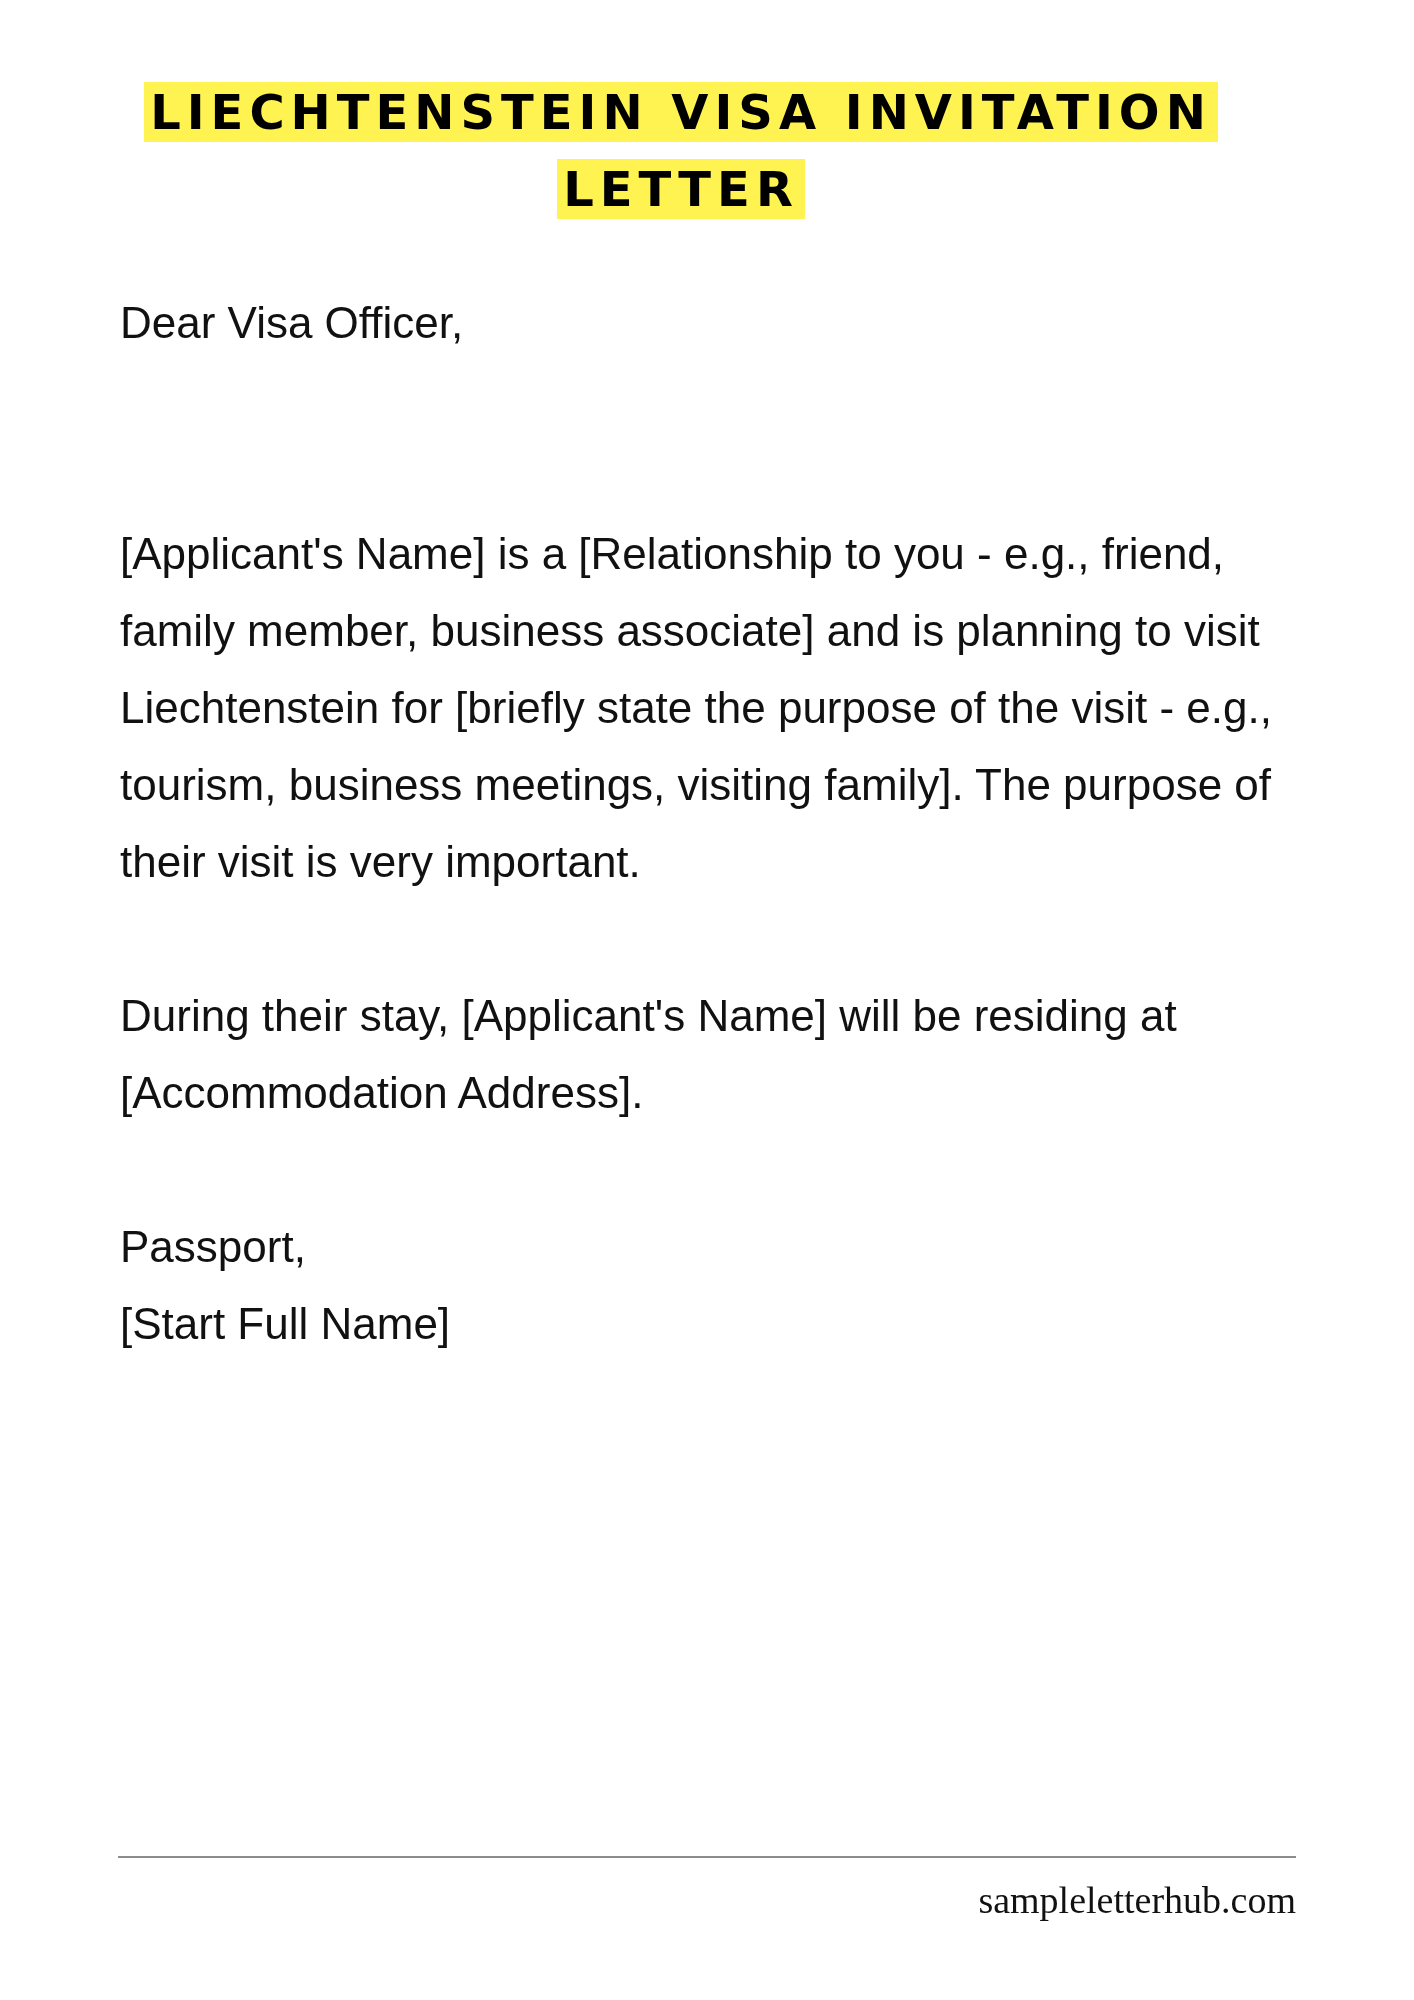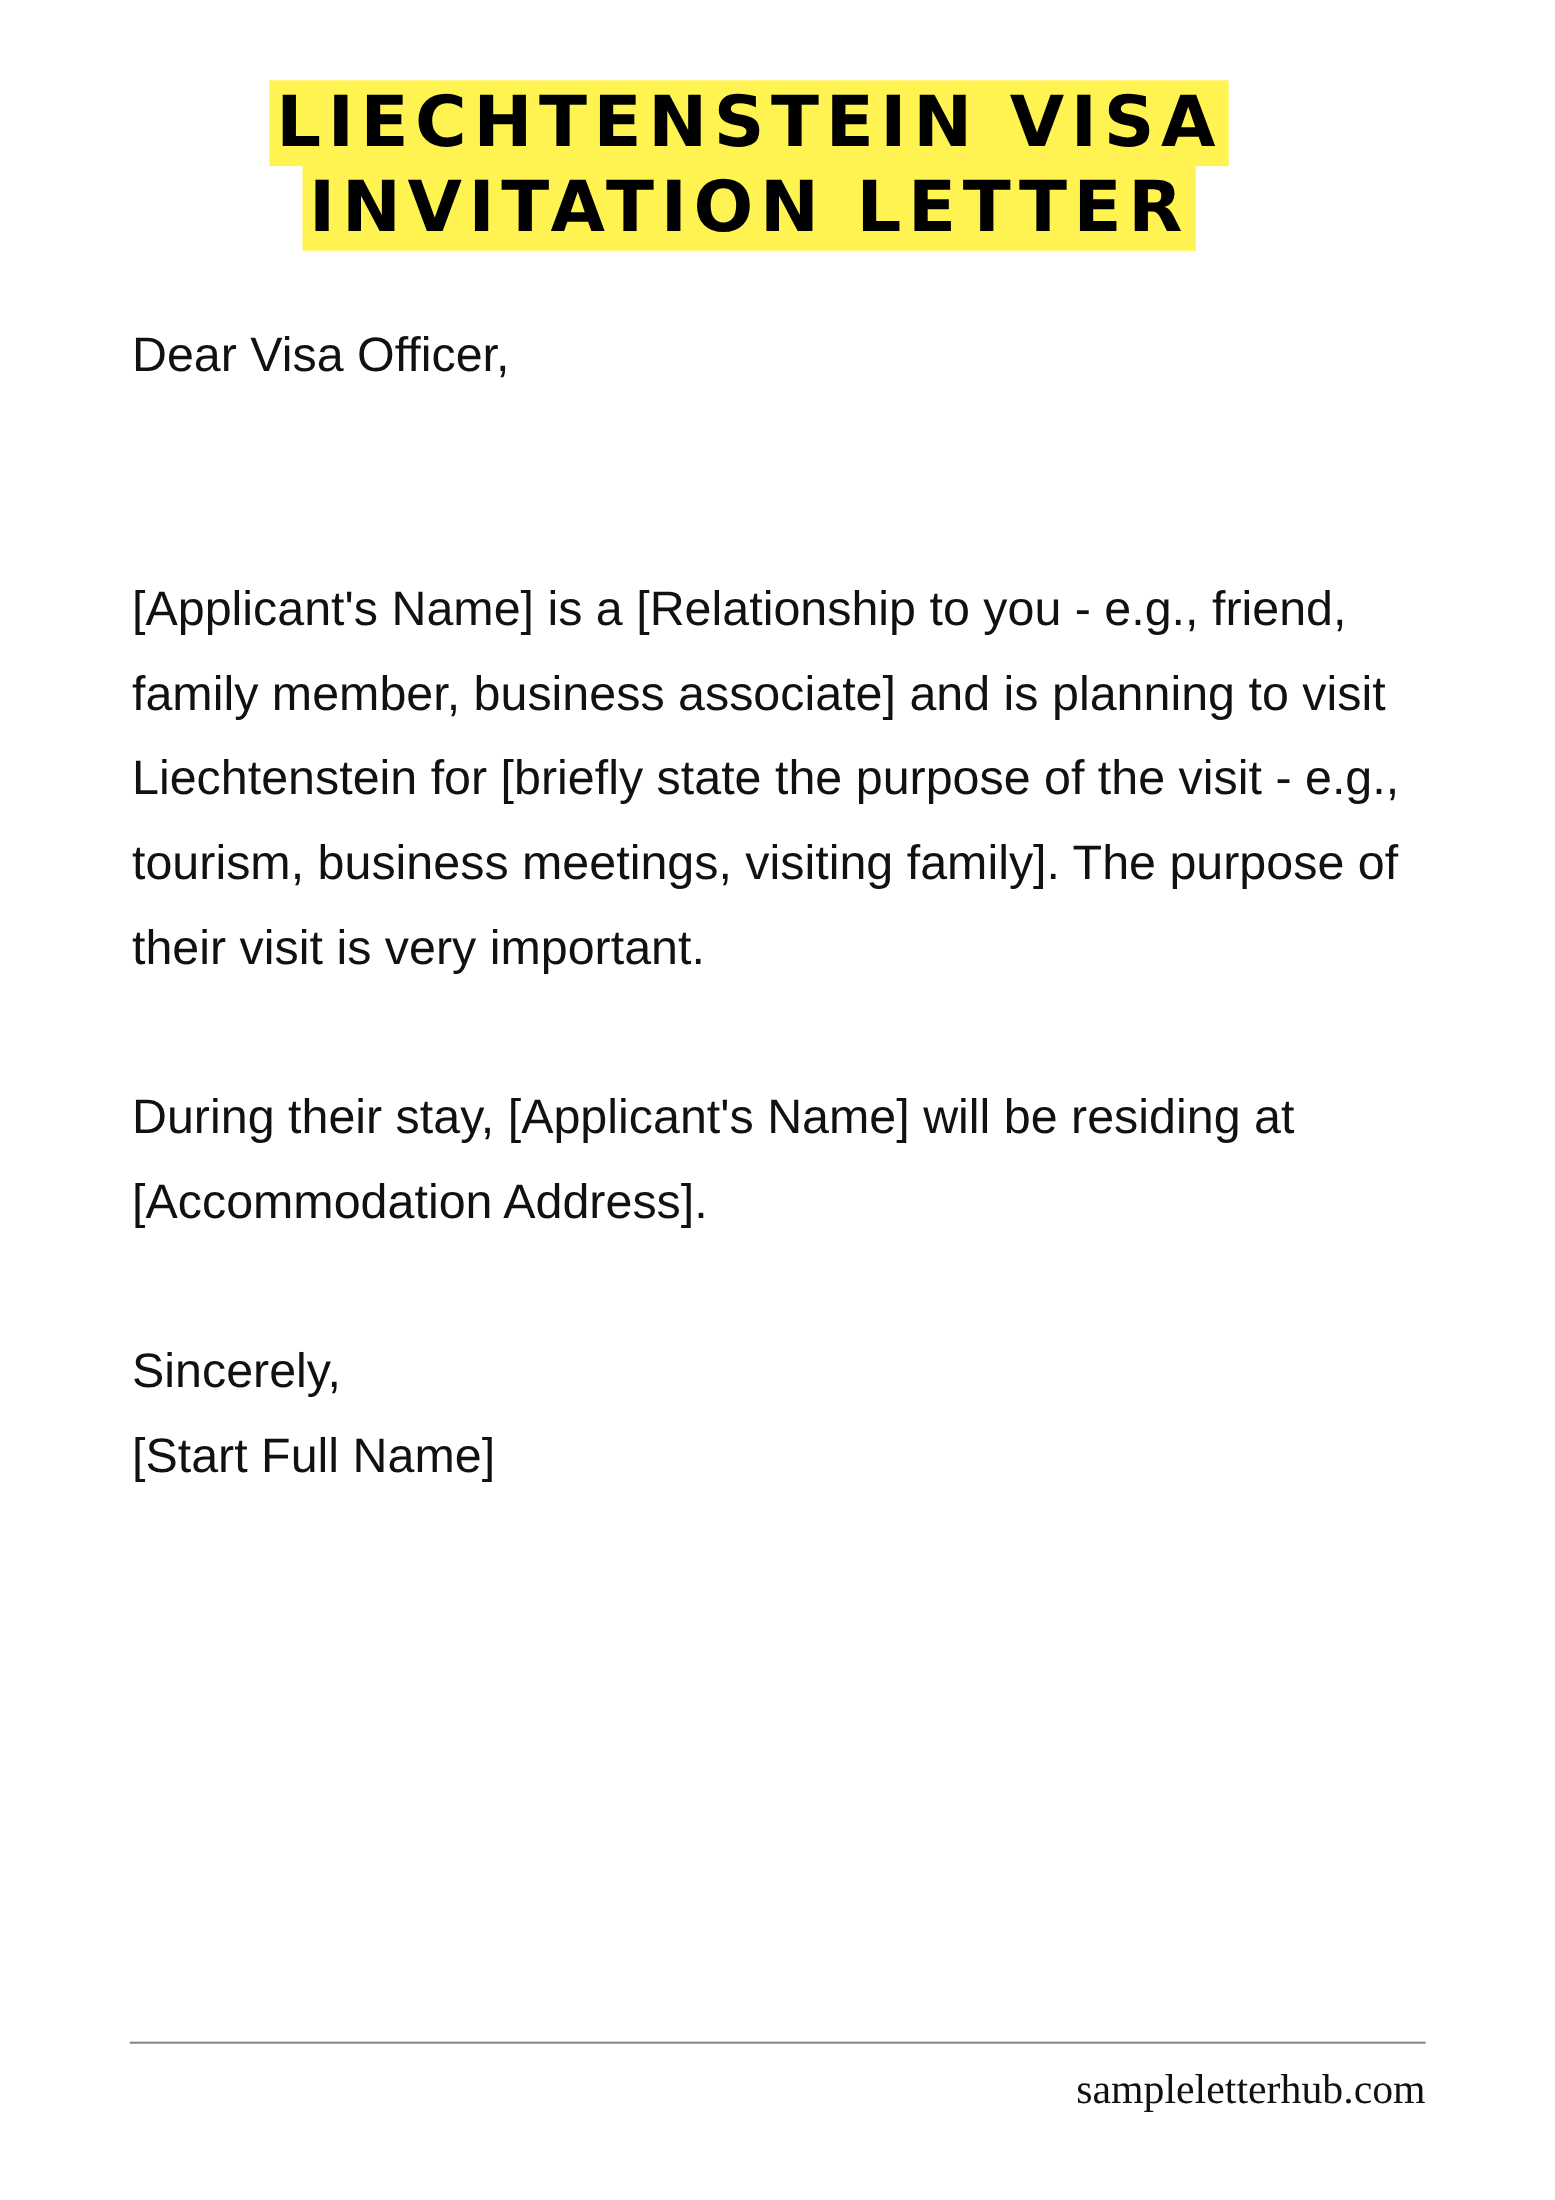--- a/index.html
+++ b/index.html
@@ -3,21 +3,21 @@
 <meta charset="utf-8">
 <style>
   html, body { margin: 0; padding: 0; background: #ffffff; }
   body { width: 1414px; height: 2000px; position: relative; overflow: hidden; }
   .page { position: absolute; left: 0; top: 0; width: 1414px; height: 2000px; }
   .title {
     position: absolute; left: 100px; top: 74px; width: 1162px;
     text-align: center;
     font-family: "DejaVu Sans", sans-serif;
     font-weight: bold;
-    font-size: 64px;
+    font-size: 48px;
     letter-spacing: 6px;
     line-height: 77px;
     color: #000;
     text-transform: uppercase;
   }
   .title span {
     background: #fff352;
     padding: 2px 6px;
     box-decoration-break: clone;
     -webkit-box-decoration-break: clone;
@@ -50,19 +50,19 @@
   <div class="title"><span>Liechtenstein Visa Invitation Letter</span></div>
 
   <div class="body">
     <p>Dear Visa Officer,</p>
     <div class="gap"></div>
     <div class="gap"></div>
     <p>[Applicant's Name] is a [Relationship to you - e.g., friend, family member, business associate] and is planning to visit Liechtenstein for [briefly state the purpose of the visit - e.g., tourism, business meetings, visiting family]. The purpose of their visit is very important.</p>
     <div class="gap"></div>
     <p>During their stay, [Applicant's Name] will be residing at [Accommodation Address].</p>
     <div class="gap"></div>
-    <p>Sincerely,</p>
+    <p>Passport,</p>
     <p>[Start Full Name]</p>
   </div>
 
   <div class="divider"></div>
   <div class="footer">sampleletterhub.com</div>
 </div>
 
 </body></html>

